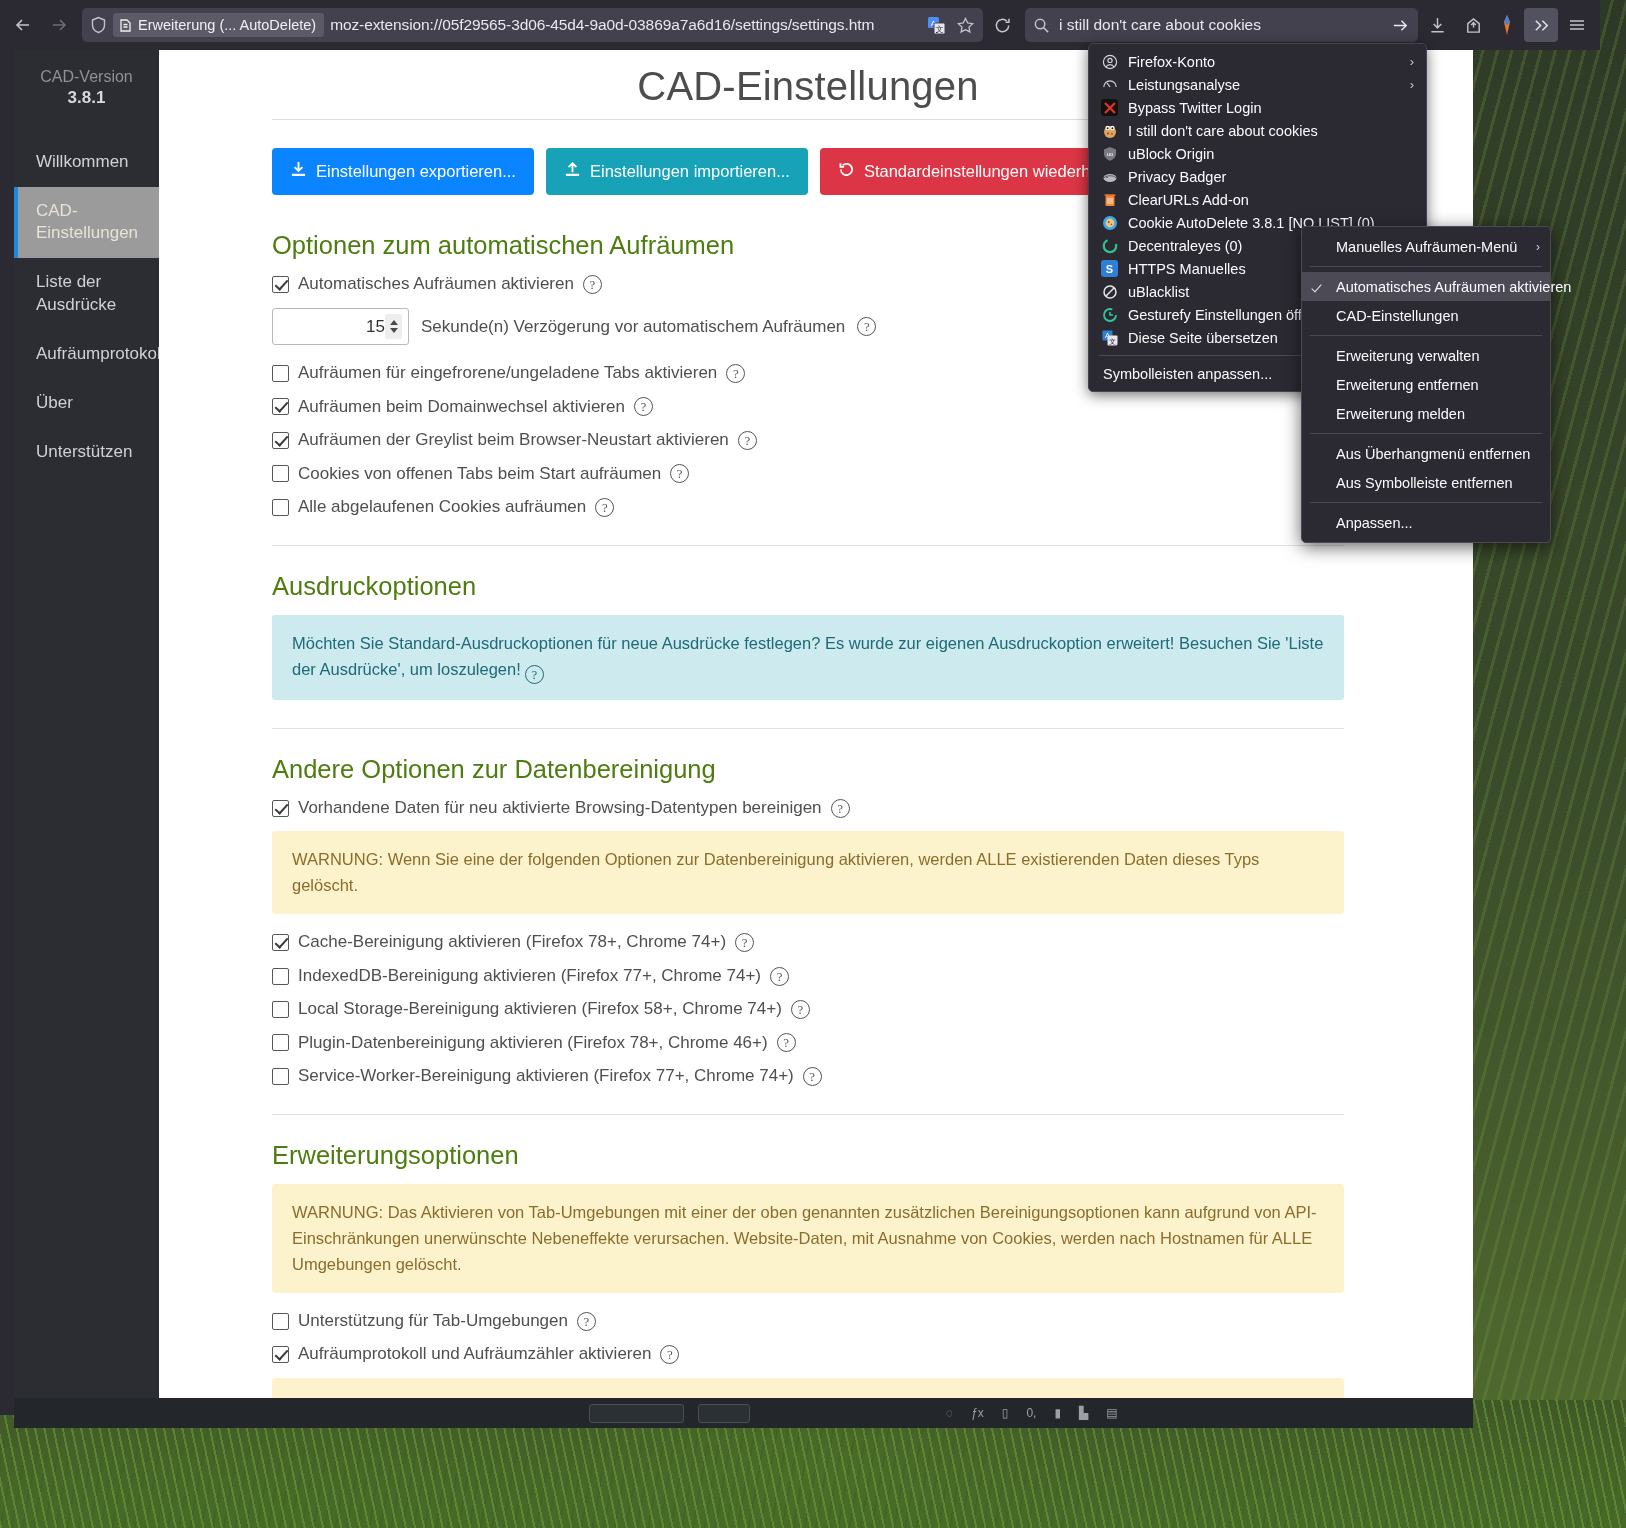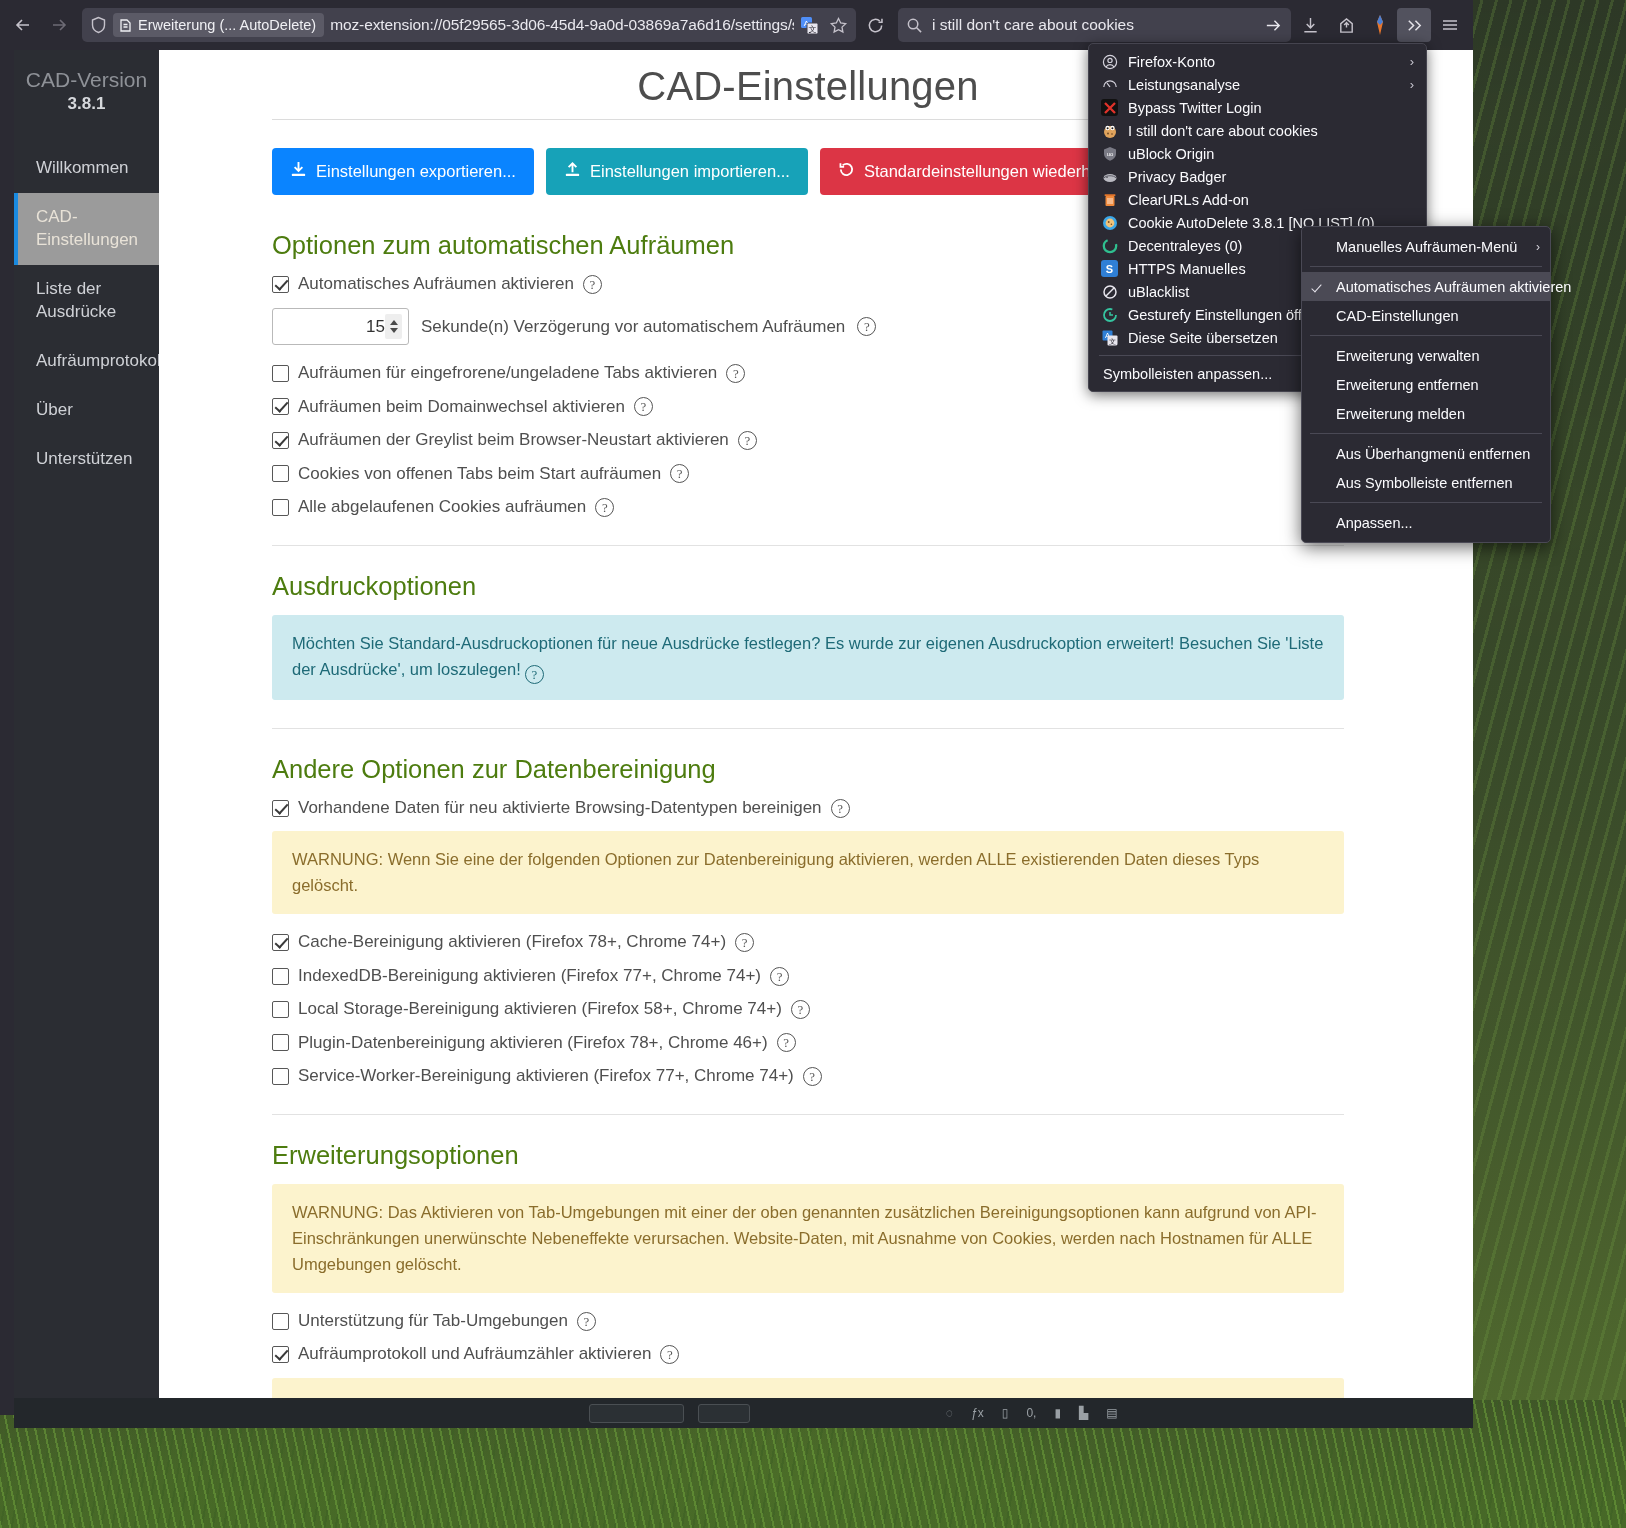--- a/index.html
+++ b/index.html
@@ -48,21 +48,21 @@
     background: #1c1b22;
   }
   #browser-left-strip{
     position:absolute; left:0; top:0; width:14px; height:1415px;
     background:#2b2a33;
   }
 
   
   #navbar {
     position: absolute; left: 0; top: 0;
-    width: 1473px; height: 50px;
+    width: 1600px; height: 50px;
     background: #2b2a33;
     display: flex; align-items: center;
     padding: 0 6px;
     gap: 2px;
   }
   .navbtn {
     width: 34px; height: 34px;
     display: flex; align-items: center; justify-content: center;
     color: #c5c2cb; flex: none;
     border-radius: 4px;
@@ -129,21 +129,21 @@
 
   
   #sidebar {
     width: 145px; flex: none;
     background: #2b2d33;
     color: #c9cbd0;
     padding-top: 16px;
     font-size: 17px;
     position: relative;
   }
-  #sidebar .ver-label { text-align: center; color: #8e9197; font-size: 21px; line-height: 1.35; }
+  #sidebar .ver-label { text-align: center; color: #8e9197; font-size: 16px; line-height: 1.35; }
   #sidebar .ver-num { text-align: center; color: #d6d8dc; font-weight: bold; font-size: 17px; margin-bottom: 30px;}
   .side-item {
     padding: 13px 20px 13px 22px;
     line-height: 1.35;
     color: #cfd1d6;
   }
   .side-item.active {
     background: #9b9b9b;
     color: #e8e2d7;
     border-left: 4px solid #1a8ae0;

